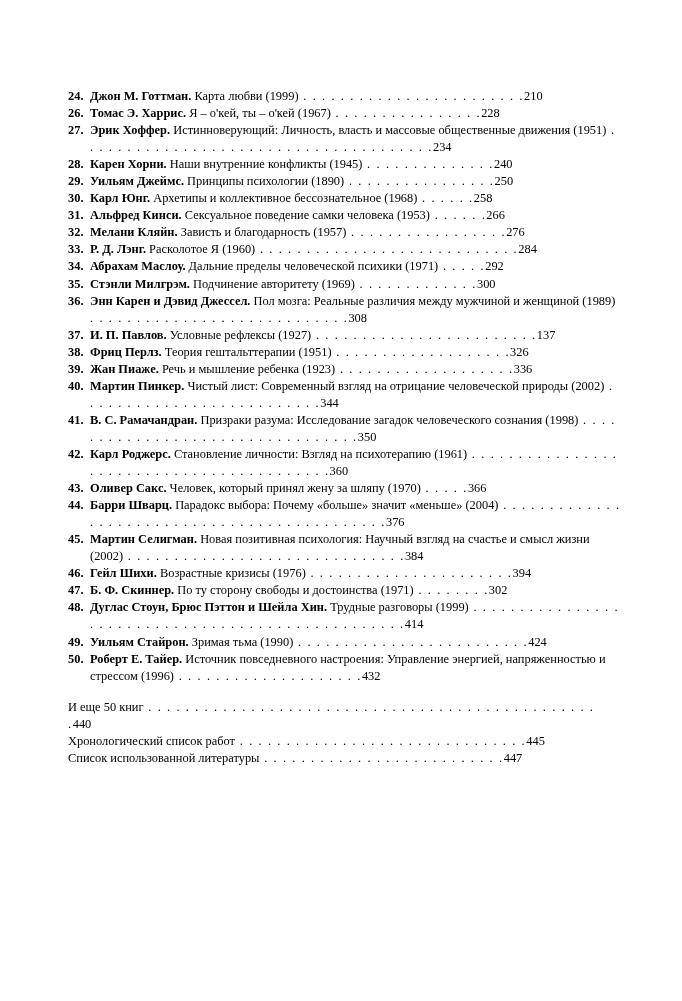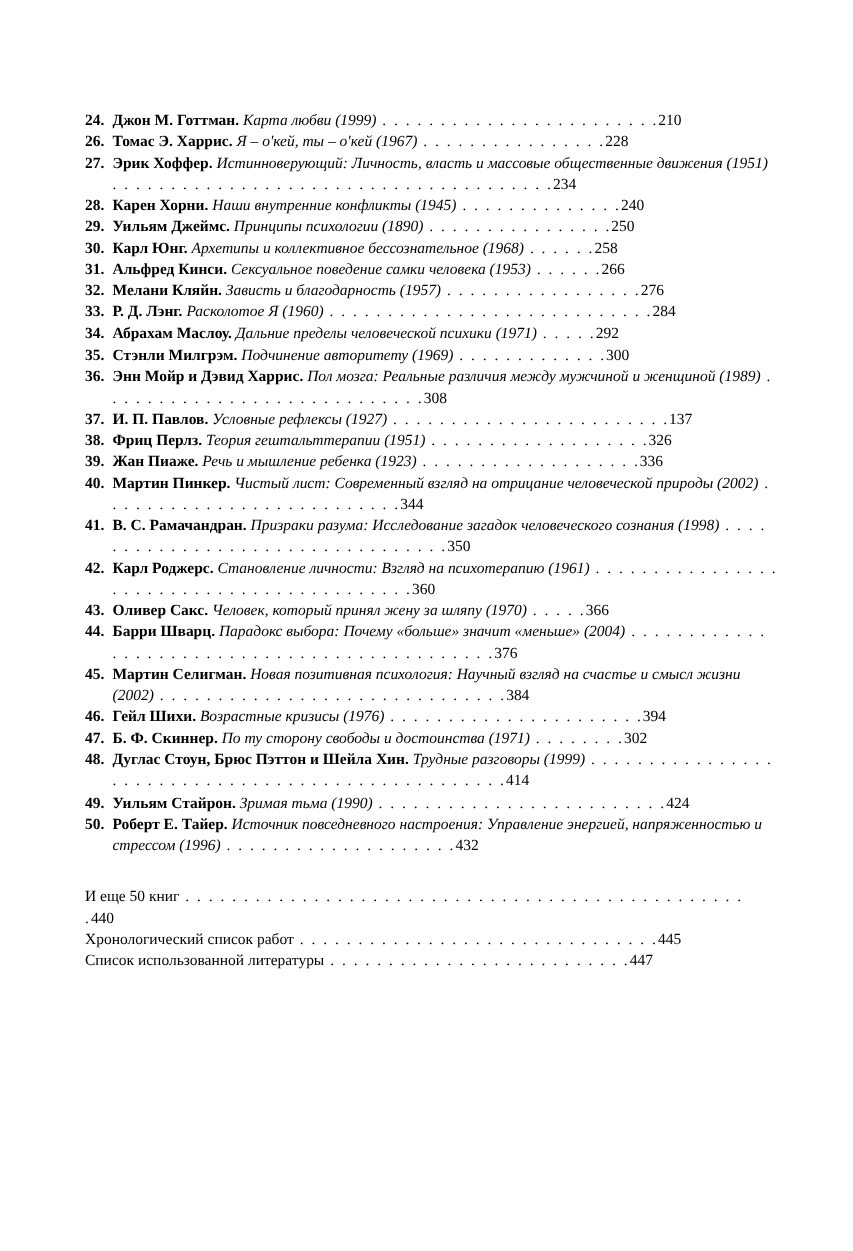--- a/index.html
+++ b/index.html
@@ -38,40 +38,39 @@
     position: absolute;
     left: 0;
     top: 0;
     font-weight: bold;
     font-size: 12.4px;
   }
   .ttl {
     font-weight: bold;
   }
   .sub {
-    font-style: italic;
   }
   .leader {
     letter-spacing: 1.6px;
     font-style: normal;
     font-weight: normal;
   }
   .pg {
     font-weight: normal;
     font-style: normal;
     font-family: Liberation Serif, serif;
   }
   .tail-line {
     position: relative;
     font-size: 12.4px;
     line-height: 17.05px;
     padding-left: 0;
   }
   .tail-block {
-    margin-top: 24px;
+    margin-top: 14px;
   }
 </style>
 </head>
 <body>
 
 <div class="page">
 
   <ol class="toc-list">
 
     <li class="toc-entry">
@@ -136,21 +135,21 @@
     </li>
 
     <li class="toc-entry">
       <span class="num">35.</span>
       <span class="ttl">Стэнли Милгрэм.</span>
       <span class="sub">Подчинение авторитету (1969)</span><span class="leader"> . . . . . . . . . . . . .</span><span class="pg">300</span>
     </li>
 
     <li class="toc-entry">
       <span class="num">36.</span>
-      <span class="ttl">Энн Мойр и Дэвид Харрис.</span>
+      <span class="ttl">Энн Карен и Дэвид Джессел.</span>
       <span class="sub">Пол мозга: Реальные различия между мужчиной и женщиной (1989)</span><span class="leader"> . . . . . . . . . . . . . . . . . . . . . . . . . . . .</span><span class="pg">308</span>
     </li>
 
     <li class="toc-entry">
       <span class="num">37.</span>
       <span class="ttl">И. П. Павлов.</span>
       <span class="sub">Условные рефлексы (1927)</span><span class="leader"> . . . . . . . . . . . . . . . . . . . . . . . .</span><span class="pg">137</span>
     </li>
 
     <li class="toc-entry">

